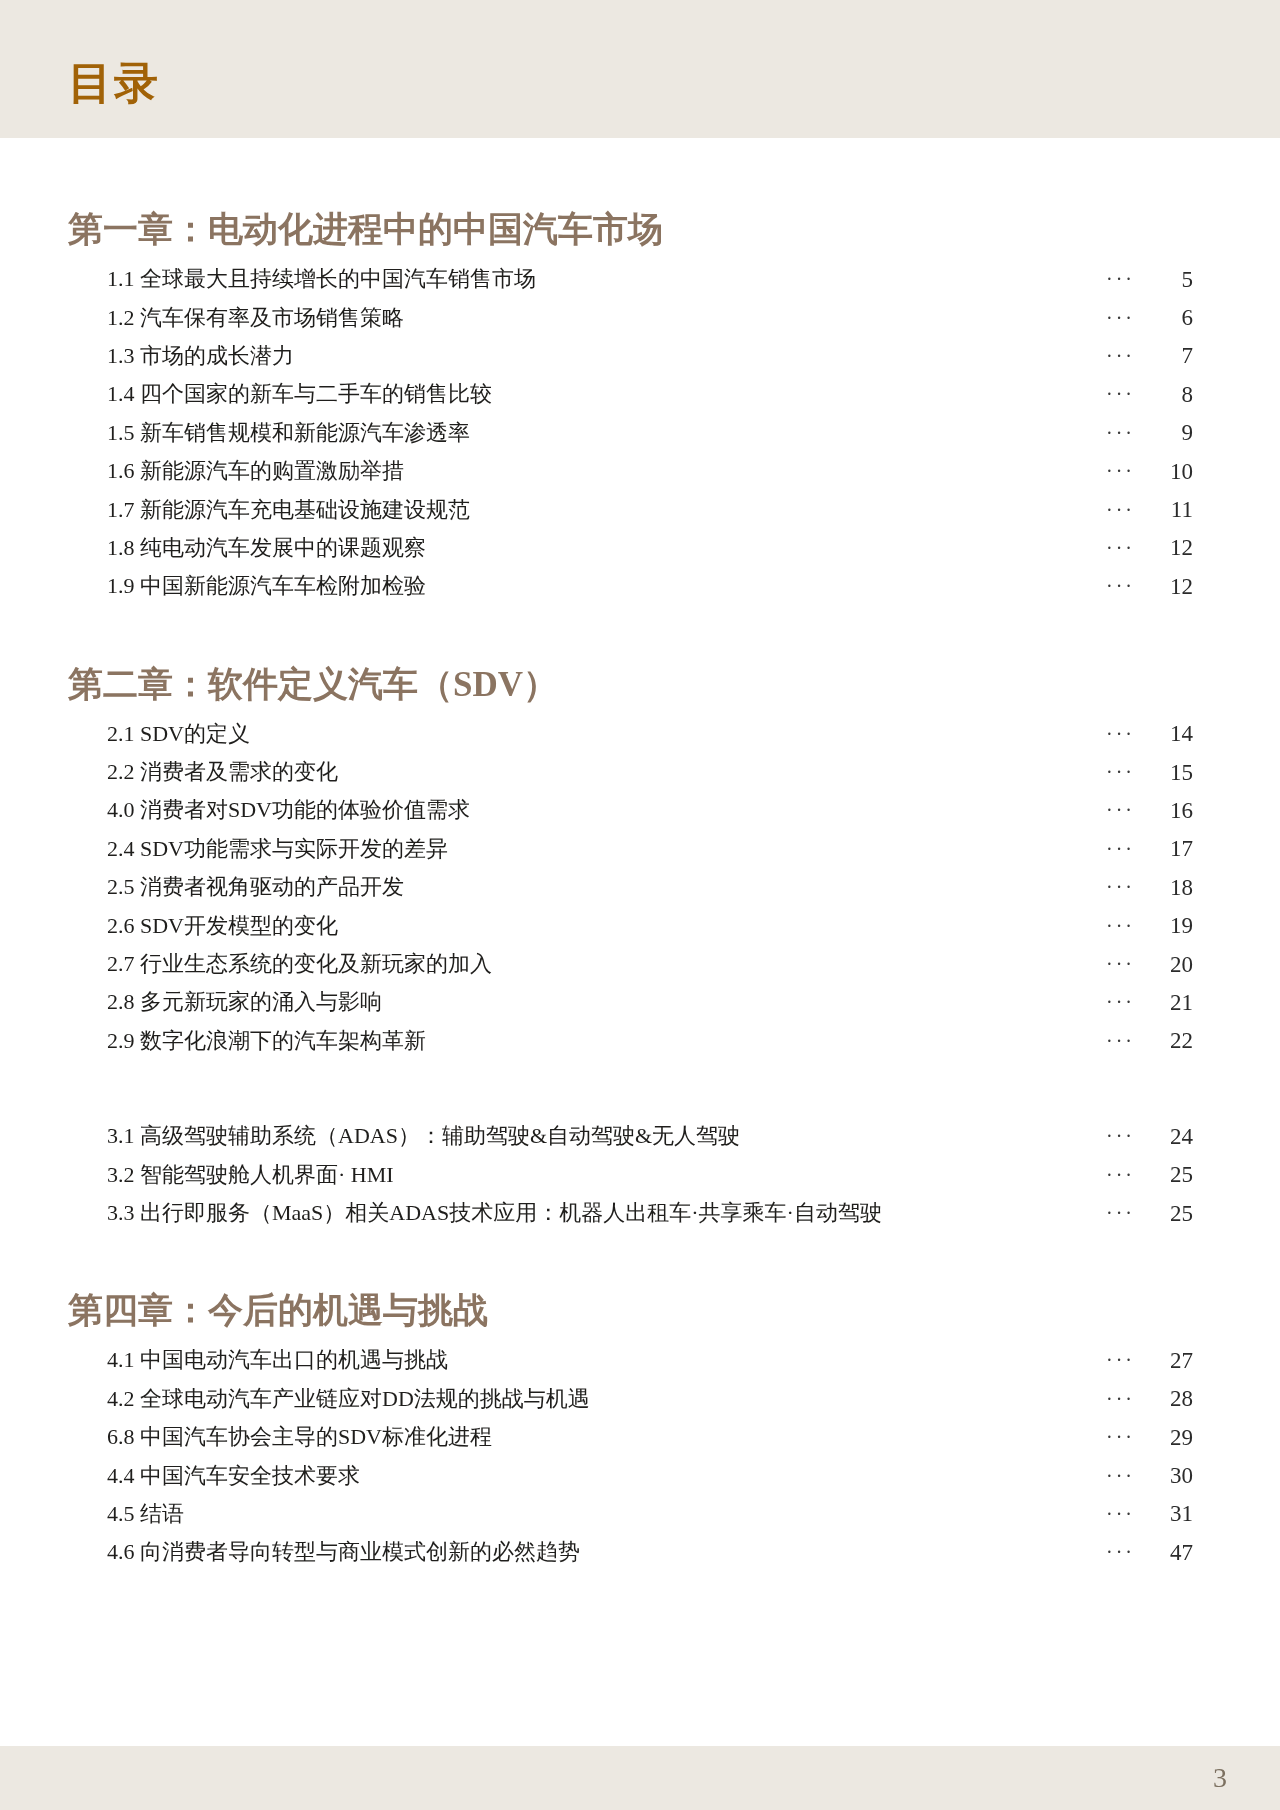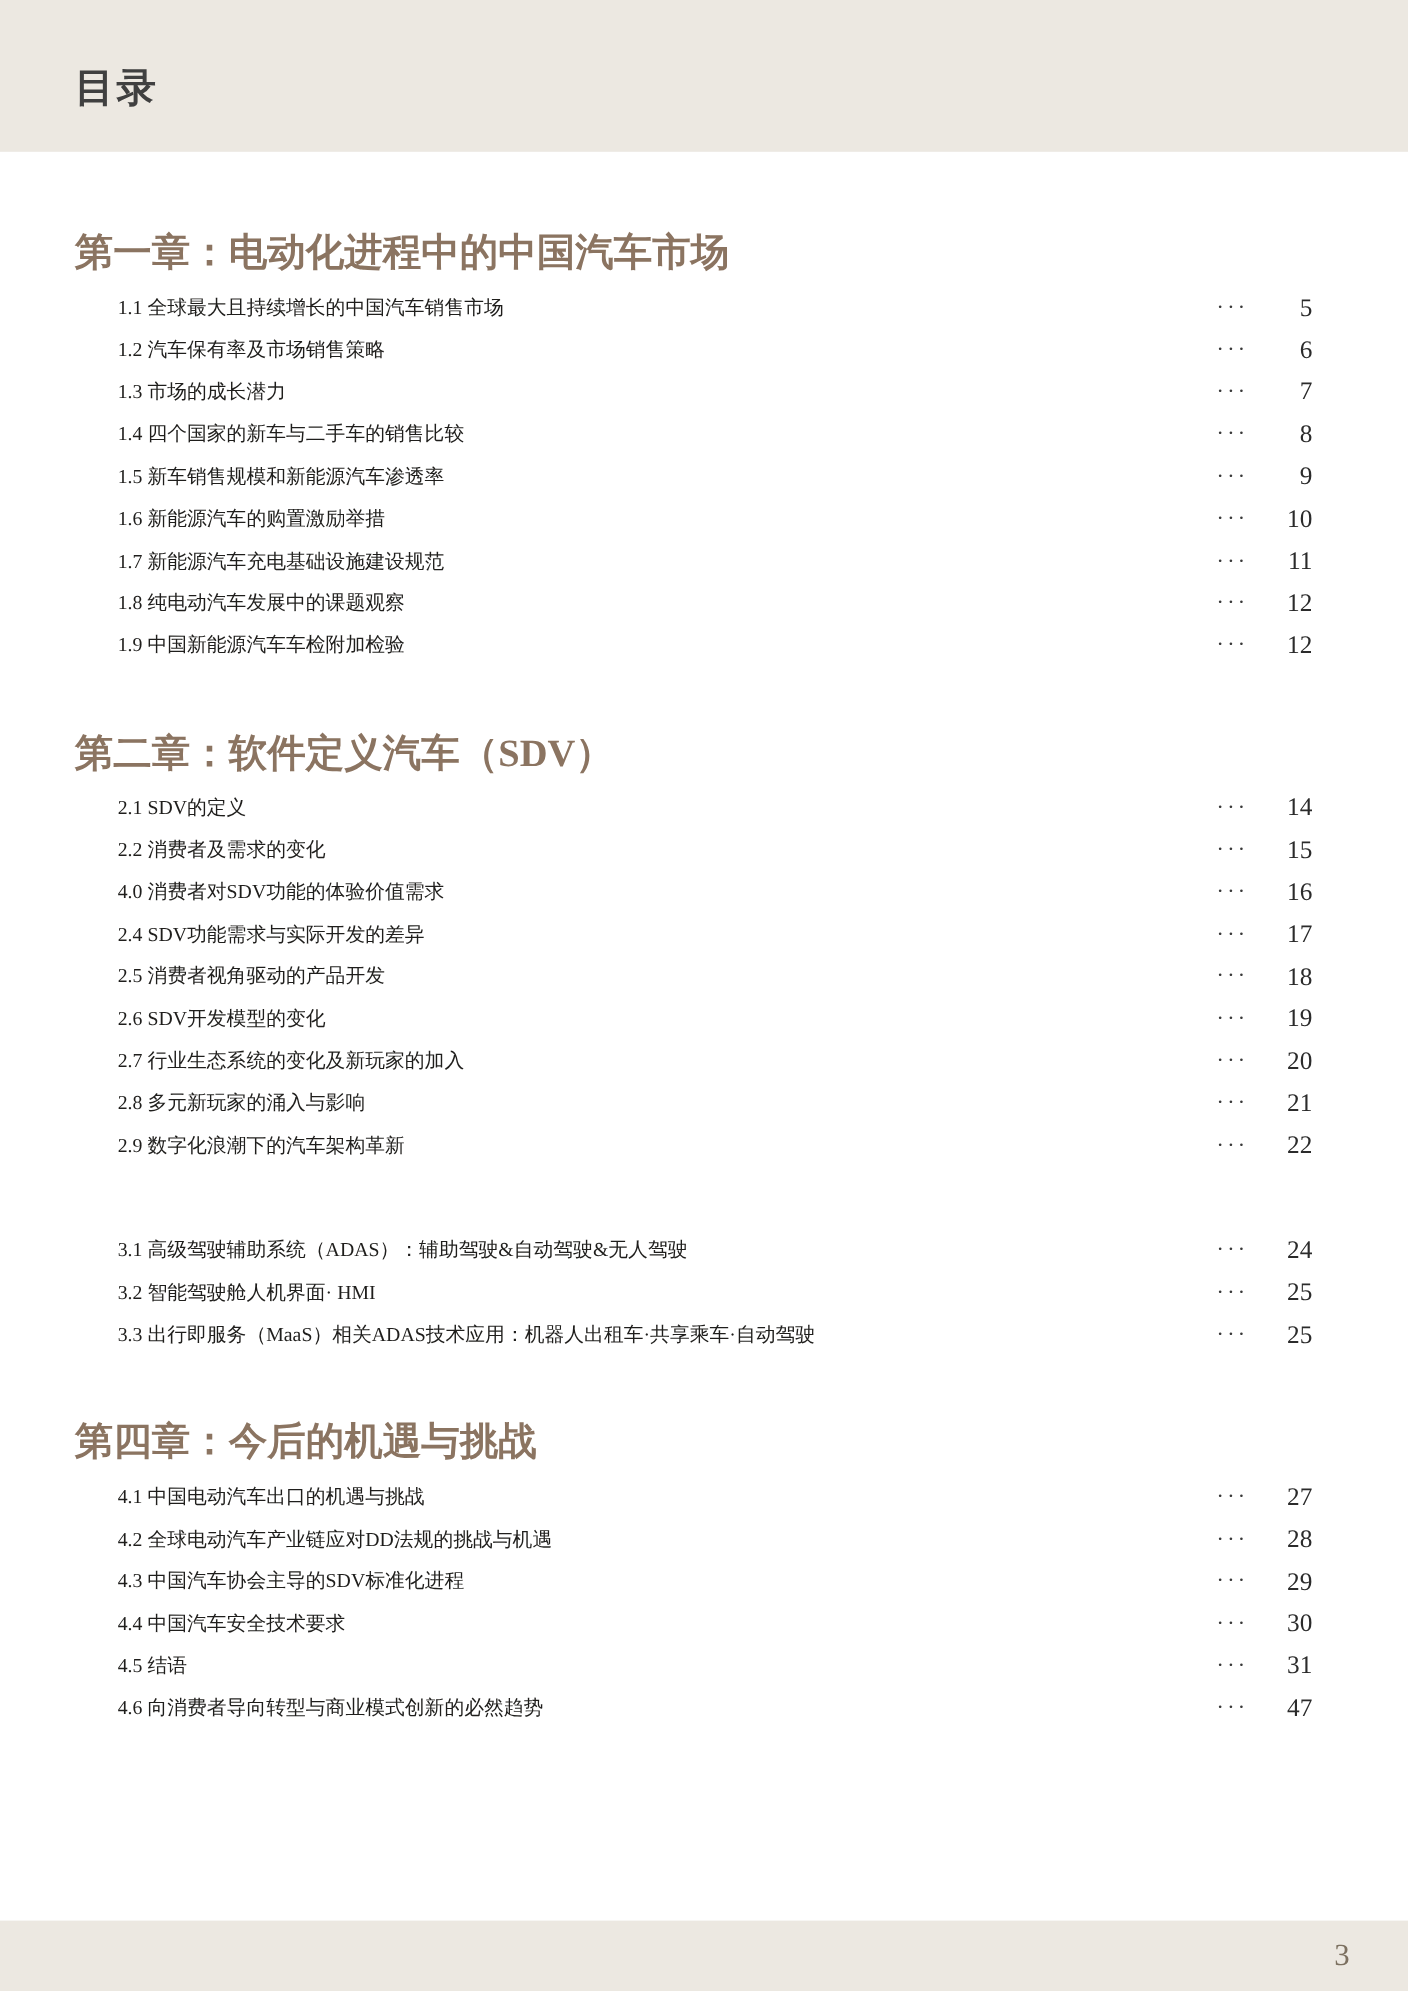--- a/index.html
+++ b/index.html
@@ -17,23 +17,23 @@
   }
   .header-band {
     height: 138px;
     position: absolute;
     top: 0; left: 0;
   }
   .doc-title {
     position: absolute;
     left: 68px;
     top: 62px;
-    font-size: 36px;
+    font-size: 44px;
     font-weight: bold;
-    color: #404040;
+    color: #a16207;
     letter-spacing: 2px;
     line-height: 1;
     margin: 0;
   }
   .content {
     position: absolute;
     top: 138px;
     left: 0;
     width: 1280px;
     padding: 0 87px 0 68px;
@@ -49,21 +49,21 @@
     margin: 0 0 8px 0;
   }
   .toc-row {
     display: flex;
     align-items: center;
     justify-content: space-between;
     height: 38.4px;
   }
   .toc-label {
     padding-left: 39px;
-    font-size: 18px;
+    font-size: 22px;
     color: #1f1e1c;
     white-space: nowrap;
   }
   .toc-right {
     display: flex;
     align-items: center;
     flex: 0 0 auto;
   }
   .leader-dots {
     font-size: 20px;
@@ -272,21 +272,21 @@
       </span>
     </div>
     <div class="toc-row">
       <span class="toc-label">4.2 全球电动汽车产业链应对DD法规的挑战与机遇</span>
       <span class="toc-right">
         <span class="leader-dots">···</span>
         <span class="page-num">28</span>
       </span>
     </div>
     <div class="toc-row">
-      <span class="toc-label">4.3 中国汽车协会主导的SDV标准化进程</span>
+      <span class="toc-label">6.8 中国汽车协会主导的SDV标准化进程</span>
       <span class="toc-right">
         <span class="leader-dots">···</span>
         <span class="page-num">29</span>
       </span>
     </div>
     <div class="toc-row">
       <span class="toc-label">4.4 中国汽车安全技术要求</span>
       <span class="toc-right">
         <span class="leader-dots">···</span>
         <span class="page-num">30</span>

